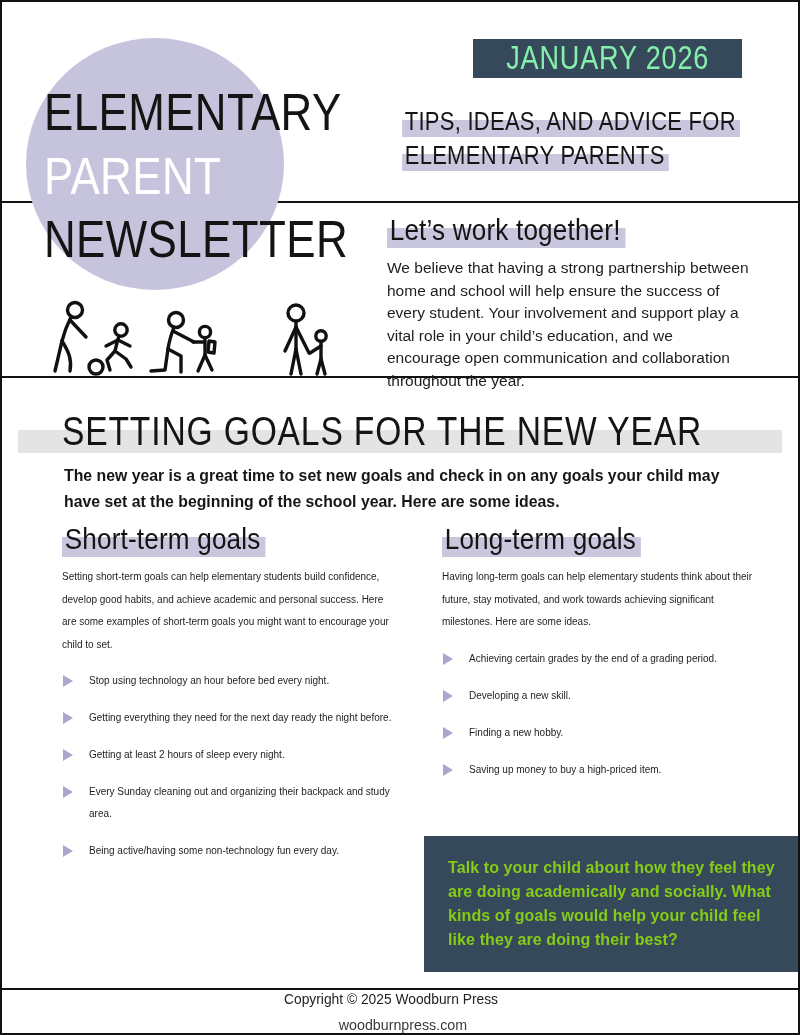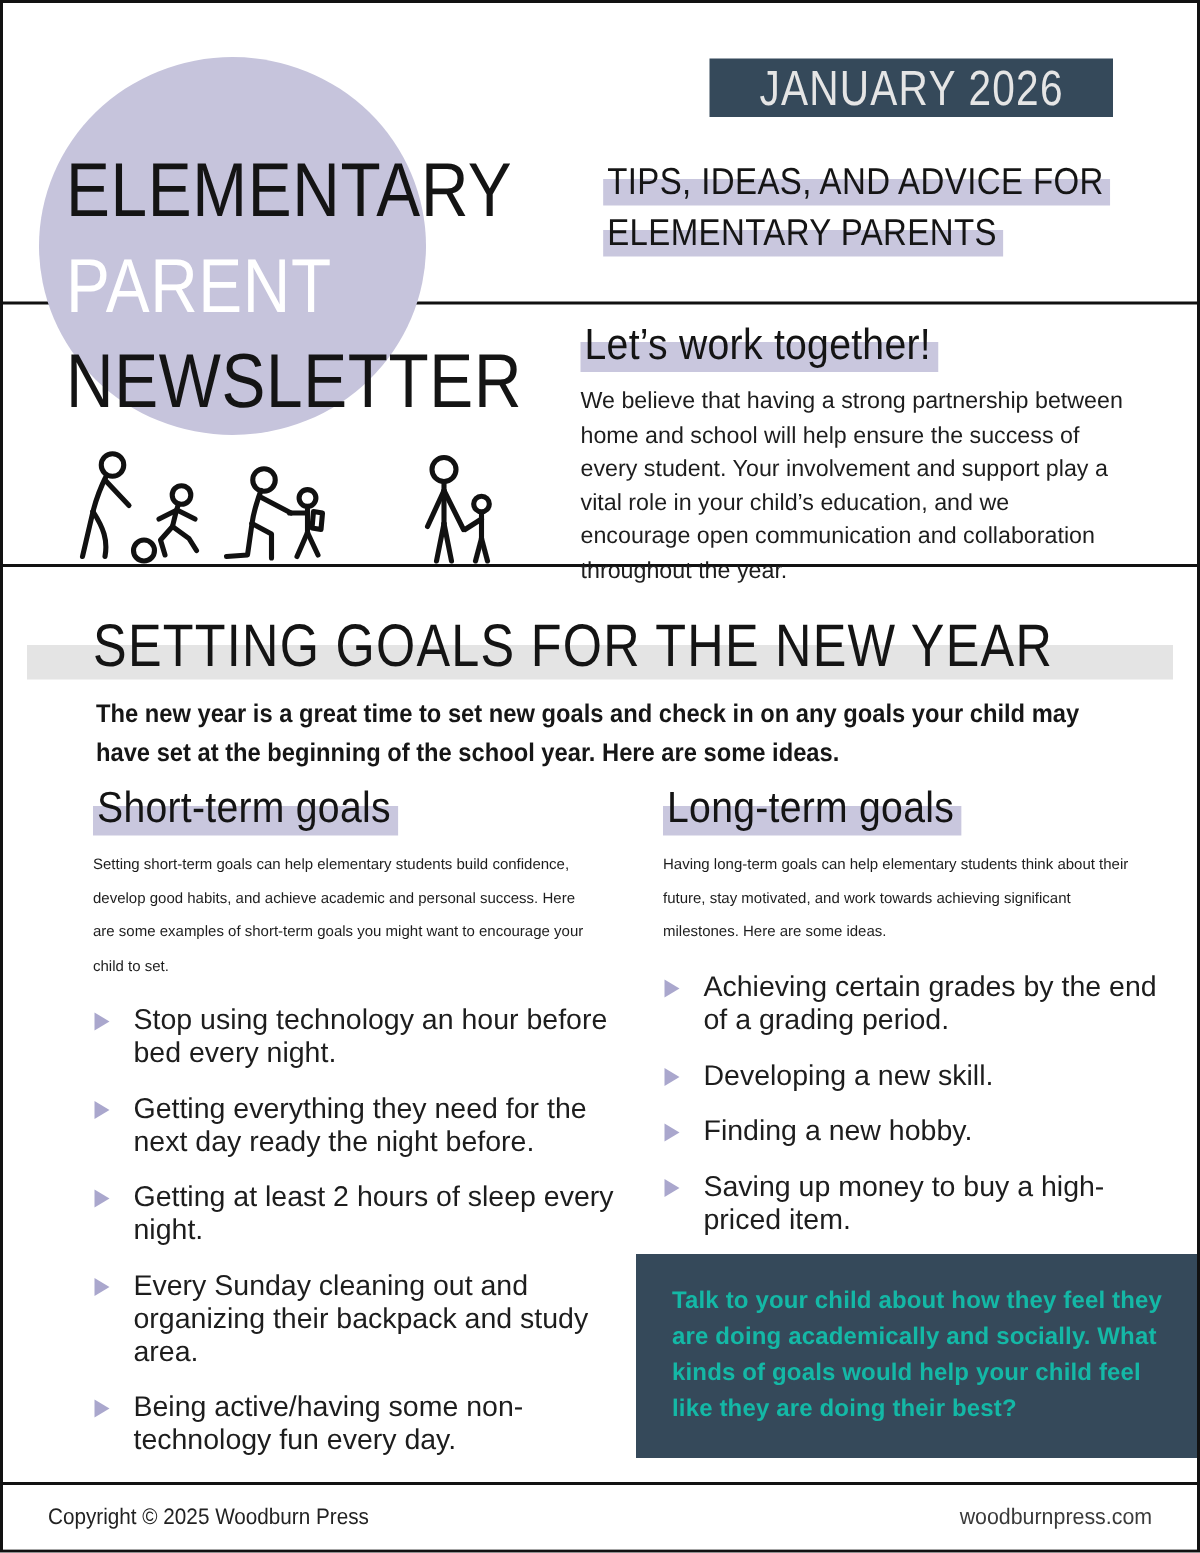--- a/index.html
+++ b/index.html
@@ -12,27 +12,27 @@
     background:#fff; border:2px solid var(--line); box-sizing:border-box;
     overflow:hidden; font-family:"Liberation Sans", sans-serif; color:var(--ink);
   }
   .rule{position:absolute; left:0; right:0; height:2px; background:var(--line); z-index:1;}
   .rule-top{top:199px;}
   .rule-mid{top:374px;}
 
   .circle{position:absolute; left:24px; top:36px; width:258px; height:252px;
     border-radius:50%; background:var(--lavender); z-index:2;}
 
-  .masthead{position:absolute; left:42px; top:79px; z-index:3;margin-top:14px;}
+  .masthead{position:absolute; left:42px; top:79px; z-index:3;}
   .m-line{font-size:51px; line-height:63.5px; font-weight:400; letter-spacing:.5px;
     transform:scaleX(.86); transform-origin:left center; white-space:nowrap; color:#141414;}
   .m-line.white{color:#fff;}
 
   .issue-box{position:absolute; left:471px; top:37px; width:269px; height:39px;
-    background:var(--teal); color:#e5e5e5; display:flex; align-items:center; justify-content:center; z-index:3;}
+    background:var(--teal); color:#86efac; display:flex; justify-content:center; z-index:3;}
   .issue-box .cond{font-size:33px; letter-spacing:1px; transform:scaleX(.82); white-space:nowrap;}
 
   .tagline{position:absolute; right:58px; top:102px; z-index:3;}
   .t-line{font-size:25px; line-height:34px; font-weight:400; letter-spacing:.3px;
     transform:scaleX(.88); transform-origin:right center; white-space:nowrap; color:#151515;}
   .hl{background:linear-gradient(to bottom, transparent 42%, var(--highlight) 42%); padding:0 5px 2px 3px;}
 
   .intro{position:absolute; left:385px; top:210px; width:374px; z-index:3;}
   .h2-wrap{font-size:29px; line-height:36px; font-weight:400; letter-spacing:.2px;
     transform:scaleX(.9); transform-origin:left center; white-space:nowrap; color:#141414;}
@@ -44,30 +44,30 @@
   .goals-title{position:absolute; left:60px; top:406px; z-index:2; font-size:40px; line-height:46px;
     letter-spacing:1px; transform:scaleX(.84); transform-origin:left center; white-space:nowrap; color:#141414;}
   .lead{position:absolute; left:62px; top:461px; width:732px; margin:0; font-weight:bold;
     font-size:17px; line-height:25.5px; transform:scaleX(.93); transform-origin:left top; color:#161616;}
 
   .col{position:absolute; top:519px;}
   .col-left{left:60px; width:348px;}
   .col-right{left:440px; width:333px;}
   .col .body{font-size:10px; line-height:22.6px;}
   .list{list-style:none; margin:14px 0 0 0; padding:0;}
-  .list li{position:relative; padding-left:27px; margin-bottom:15px; font-size:19px; line-height:22px; color:#1d1d1d;}
+  .list li{position:relative; padding-left:27px; margin-bottom:15px; font-size:10px; line-height:22px; color:#1d1d1d;}
   .tri{position:absolute; left:1px; top:5px; width:0; height:0;
     border-left:10px solid var(--bullet); border-top:6px solid transparent; border-bottom:6px solid transparent;}
 
   .callout{position:absolute; left:422px; top:834px; width:376px; min-height:117px; box-sizing:border-box;
-    background:var(--teal); color:#14b8a6; padding:20px 24px; z-index:2;}
+    background:var(--teal); color:#84cc16; padding:20px 24px; z-index:2;}
   .callout p{margin:0; font-weight:bold; font-size:16px; line-height:24px; letter-spacing:.1px;}
 
   .footer{position:absolute; left:0; right:0; bottom:0; height:43px; border-top:2px solid var(--line);
-    display:flex; align-items:center; justify-content:space-between; padding:0 30px; background:#fff;}
+    display:flex; align-items:center; justify-content:space-between; padding:0 30px; background:#fff;flex-direction:column;}
   .f-left{font-size:15px; color:#222; transform:scaleX(.92); transform-origin:left center; white-space:nowrap;}
   .f-right{font-size:15px; color:#3a3a3a; transform:scaleX(.95); transform-origin:right center; white-space:nowrap;}
 </style>
 </head>
 <body>
 
 <div class="page">
 
   <div class="rule rule-top"></div>
   <div class="rule rule-mid"></div>

